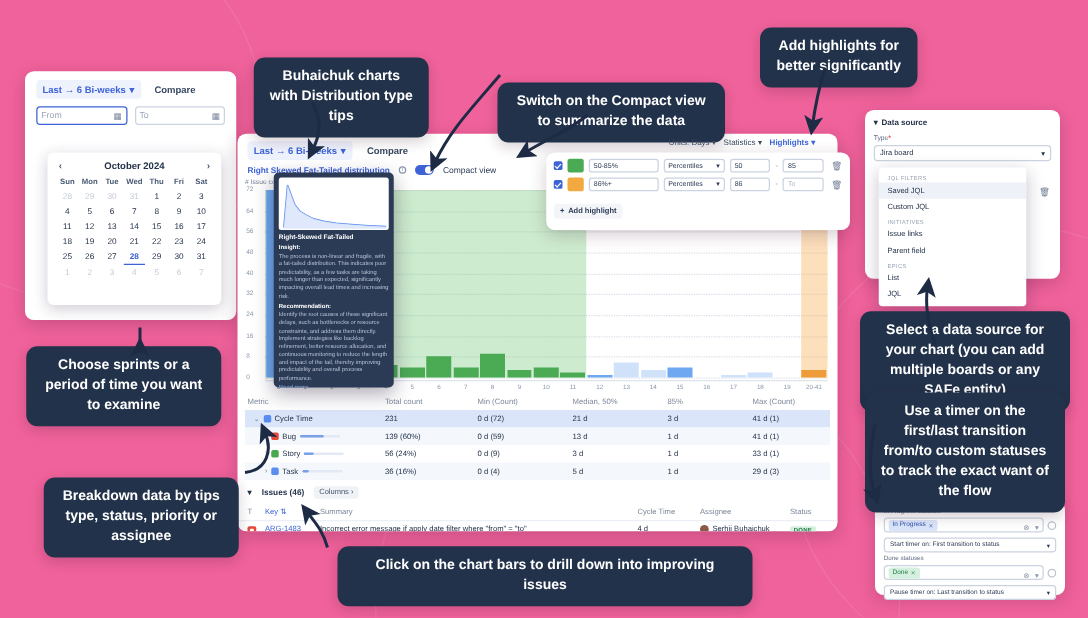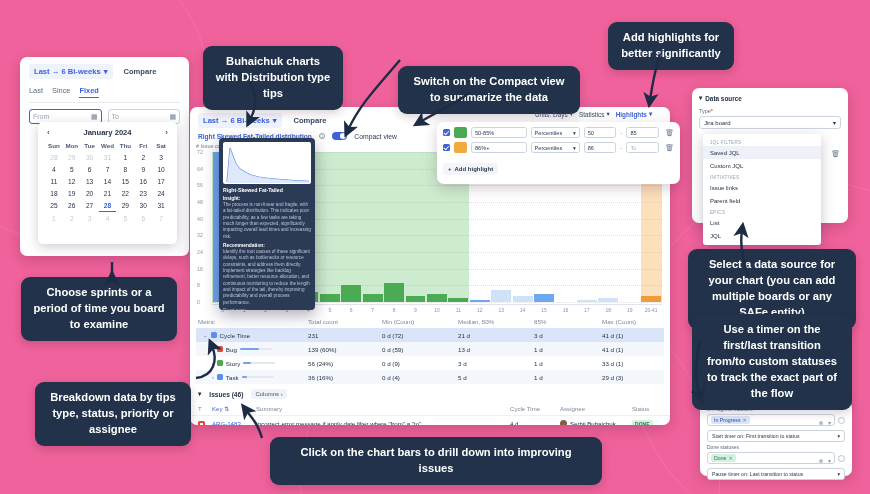--- a/index.html
+++ b/index.html
@@ -215,41 +215,36 @@
 </div>
 
 <div class="card" id="datepicker">
   <div class="dp-top">
     <span class="chip">
       <span>Last → 6 Bi-weeks</span>
       <span>▾</span>
     </span>
     <span class="chip-plain">Compare</span>
   </div>
-  <div class="dp-tabs">
-    <span class="dp-tab">Last</span>
-    <span class="dp-tab">Since</span>
-    <span class="dp-tab active">Fixed</span>
-  </div>
   <div class="dp-inputs">
     <div class="dp-field focus">
       <span>From</span>
       <span class="cal-ico">▦</span>
     </div>
     <div class="dp-field">
       <span>To</span>
       <span class="cal-ico">▦</span>
     </div>
   </div>
 </div>
 
 <div class="cal">
   <div class="cal-head">
     <span class="cal-nav">‹</span>
-    <span>January 2024</span>
+    <span>October 2024</span>
     <span class="cal-nav">›</span>
   </div>
   <div class="cal-grid" id="cal-grid">
       <span class="dow">Sun</span>
       <span class="dow">Mon</span>
       <span class="dow">Tue</span>
       <span class="dow">Wed</span>
       <span class="dow">Thu</span>
       <span class="dow">Fri</span>
       <span class="dow">Sat</span>
@@ -647,22 +642,22 @@
   <div class="t-sel">
     <span>Pause timer on: Last transition to status</span>
     <span>▾</span>
   </div>
 </div>
 
 <div class="callout" style="left:203px; top:46px; width:140px;">Buhaichuk charts with Distribution type tips</div>
 <div class="callout" style="left:398px; top:66px; width:182px;">Switch on the Compact view to summarize the data</div>
 <div class="callout" style="left:608px; top:22px; width:126px;">Add highlights for better significantly</div>
 <div class="callout" style="left:688px; top:249px; width:168px;">Select a data source for your chart (you can add multiple boards or any SAFe entity)</div>
-<div class="callout" style="left:692px; top:314px; width:160px;">Use a timer on the first/last transition from/to custom statuses to track the exact part of the flow</div>
-<div class="callout" style="left:21px; top:277px; width:156px;">Choose sprints or a period of time you board to examine</div>
+<div class="callout" style="left:692px; top:314px; width:160px;">Use a timer on the first/last transition from/to custom statuses to track the exact want of the flow</div>
+<div class="callout" style="left:21px; top:277px; width:156px;">Choose sprints or a period of time you want to examine</div>
 <div class="callout" style="left:35px; top:382px; width:156px;">Breakdown data by tips type, status, priority or assignee</div>
 <div class="callout" style="left:270px; top:437px; width:332px;">Click on the chart bars to drill down into improving issues</div>
 
 <svg class="arrow" style="left:0;top:0;width:870px;height:494px;">
   <defs>
     <marker id="ah" markerWidth="7" markerHeight="7" refX="3" refY="3.2" orient="auto">
       <path d="M0,0 L6.5,3.2 L0,6.4 L1.6,3.2 Z" fill="#1d2b44"></path>
     </marker>
   </defs>
   <g fill="none" stroke="#1d2b44" stroke-width="2.4" marker-end="url(#ah)">

